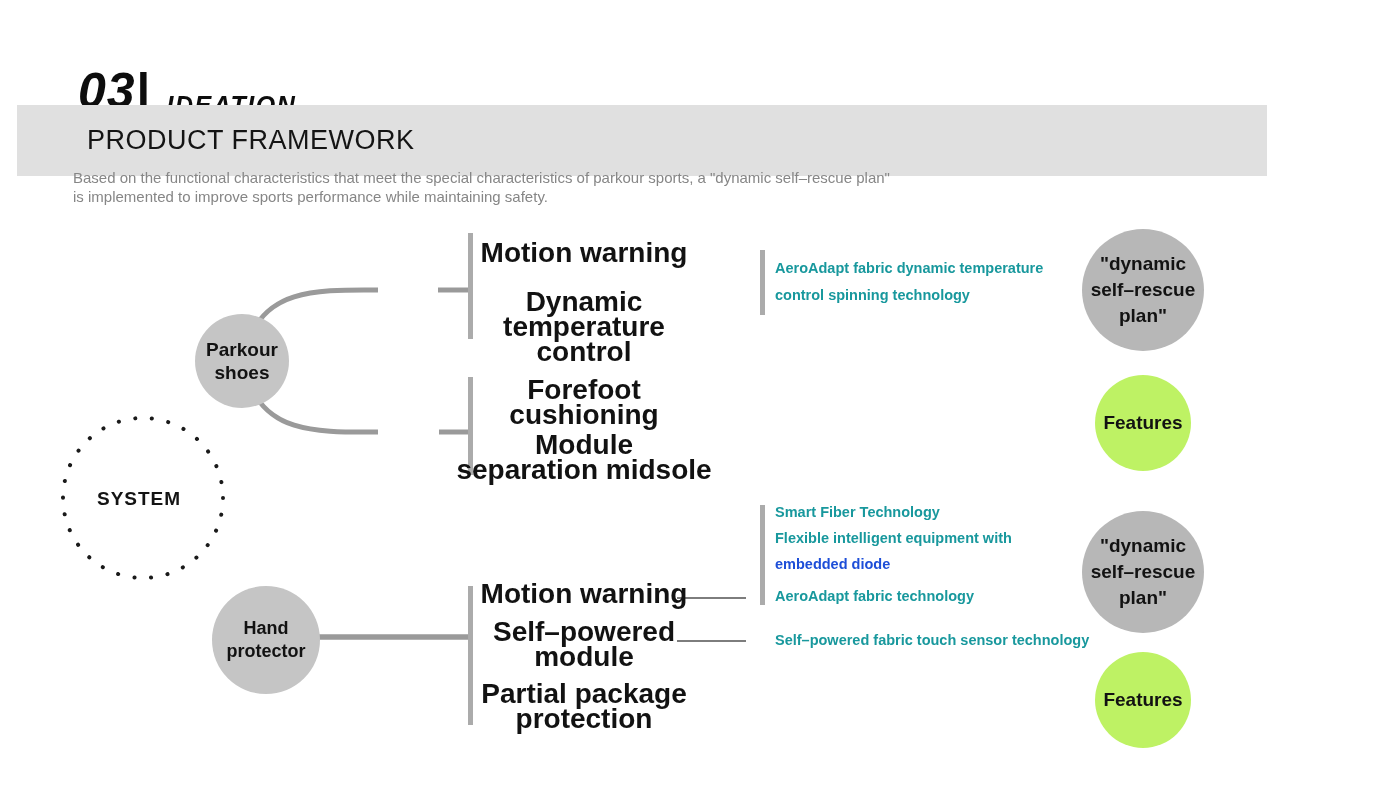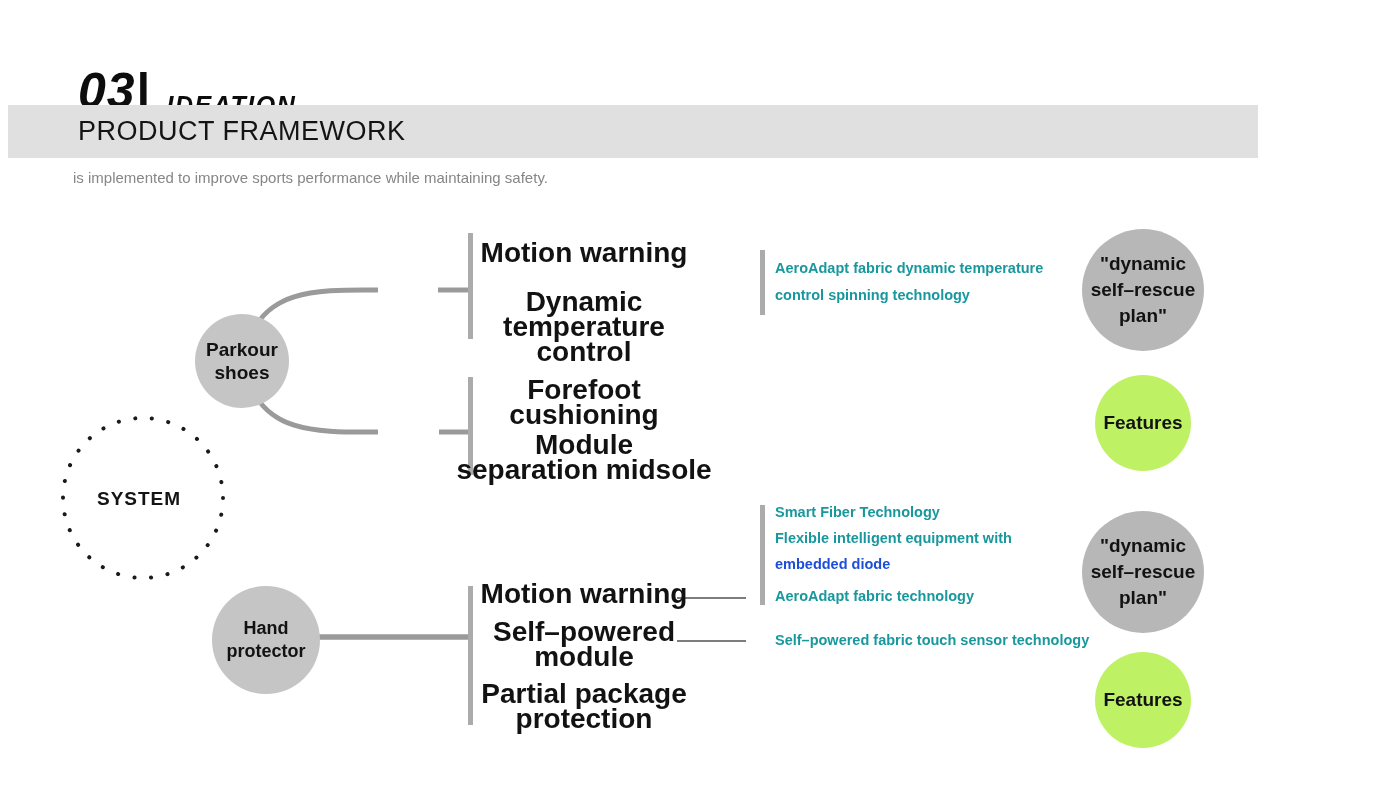--- a/index.html
+++ b/index.html
@@ -30,24 +30,24 @@
     letter-spacing: 1px;
   }
   .title-text {
     font-size: 25px;
     font-weight: bold;
     font-style: italic;
     letter-spacing: 1.5px;
   }
   .banner {
     position: absolute;
-    left: 8px;
+    left: 17px;
     top: 105px;
     width: 1250px;
-    height: 53px;
+    height: 71px;
     background: #e0e0e0;
     display: flex;
     align-items: center;
   }
   .banner-title {
     margin-left: 70px;
     font-size: 27px;
     font-weight: normal;
     color: #141414;
     letter-spacing: 0.5px;
@@ -112,20 +112,21 @@
   <div class="title-row">
     <span class="title-number">03|</span>
     <span class="title-text">IDEATION</span>
   </div>
 
   <div class="banner">
     <div class="banner-title">PRODUCT FRAMEWORK</div>
   </div>
 
   <div class="intro">
+    <div>Based on the functional characteristics that meet the special characteristics of parkour sports, a "dynamic self–rescue plan"</div>
     <div>is implemented to improve sports performance while maintaining safety.</div>
   </div>
 
   <svg class="svg-layer" width="1400" height="788" viewBox="0 0 1400 788">
 
     <circle cx="143" cy="498" r="80" fill="none" stroke="#1a1a1a" stroke-width="4" stroke-dasharray="0.1 16.65" stroke-linecap="round"></circle>
 
     <path d="M 250 336 C 270 294 305 289 378 290" fill="none" stroke="#9a9a9a" stroke-width="5"></path>
     <path d="M 250 386 C 270 428 305 433 378 432" fill="none" stroke="#9a9a9a" stroke-width="5"></path>
 

